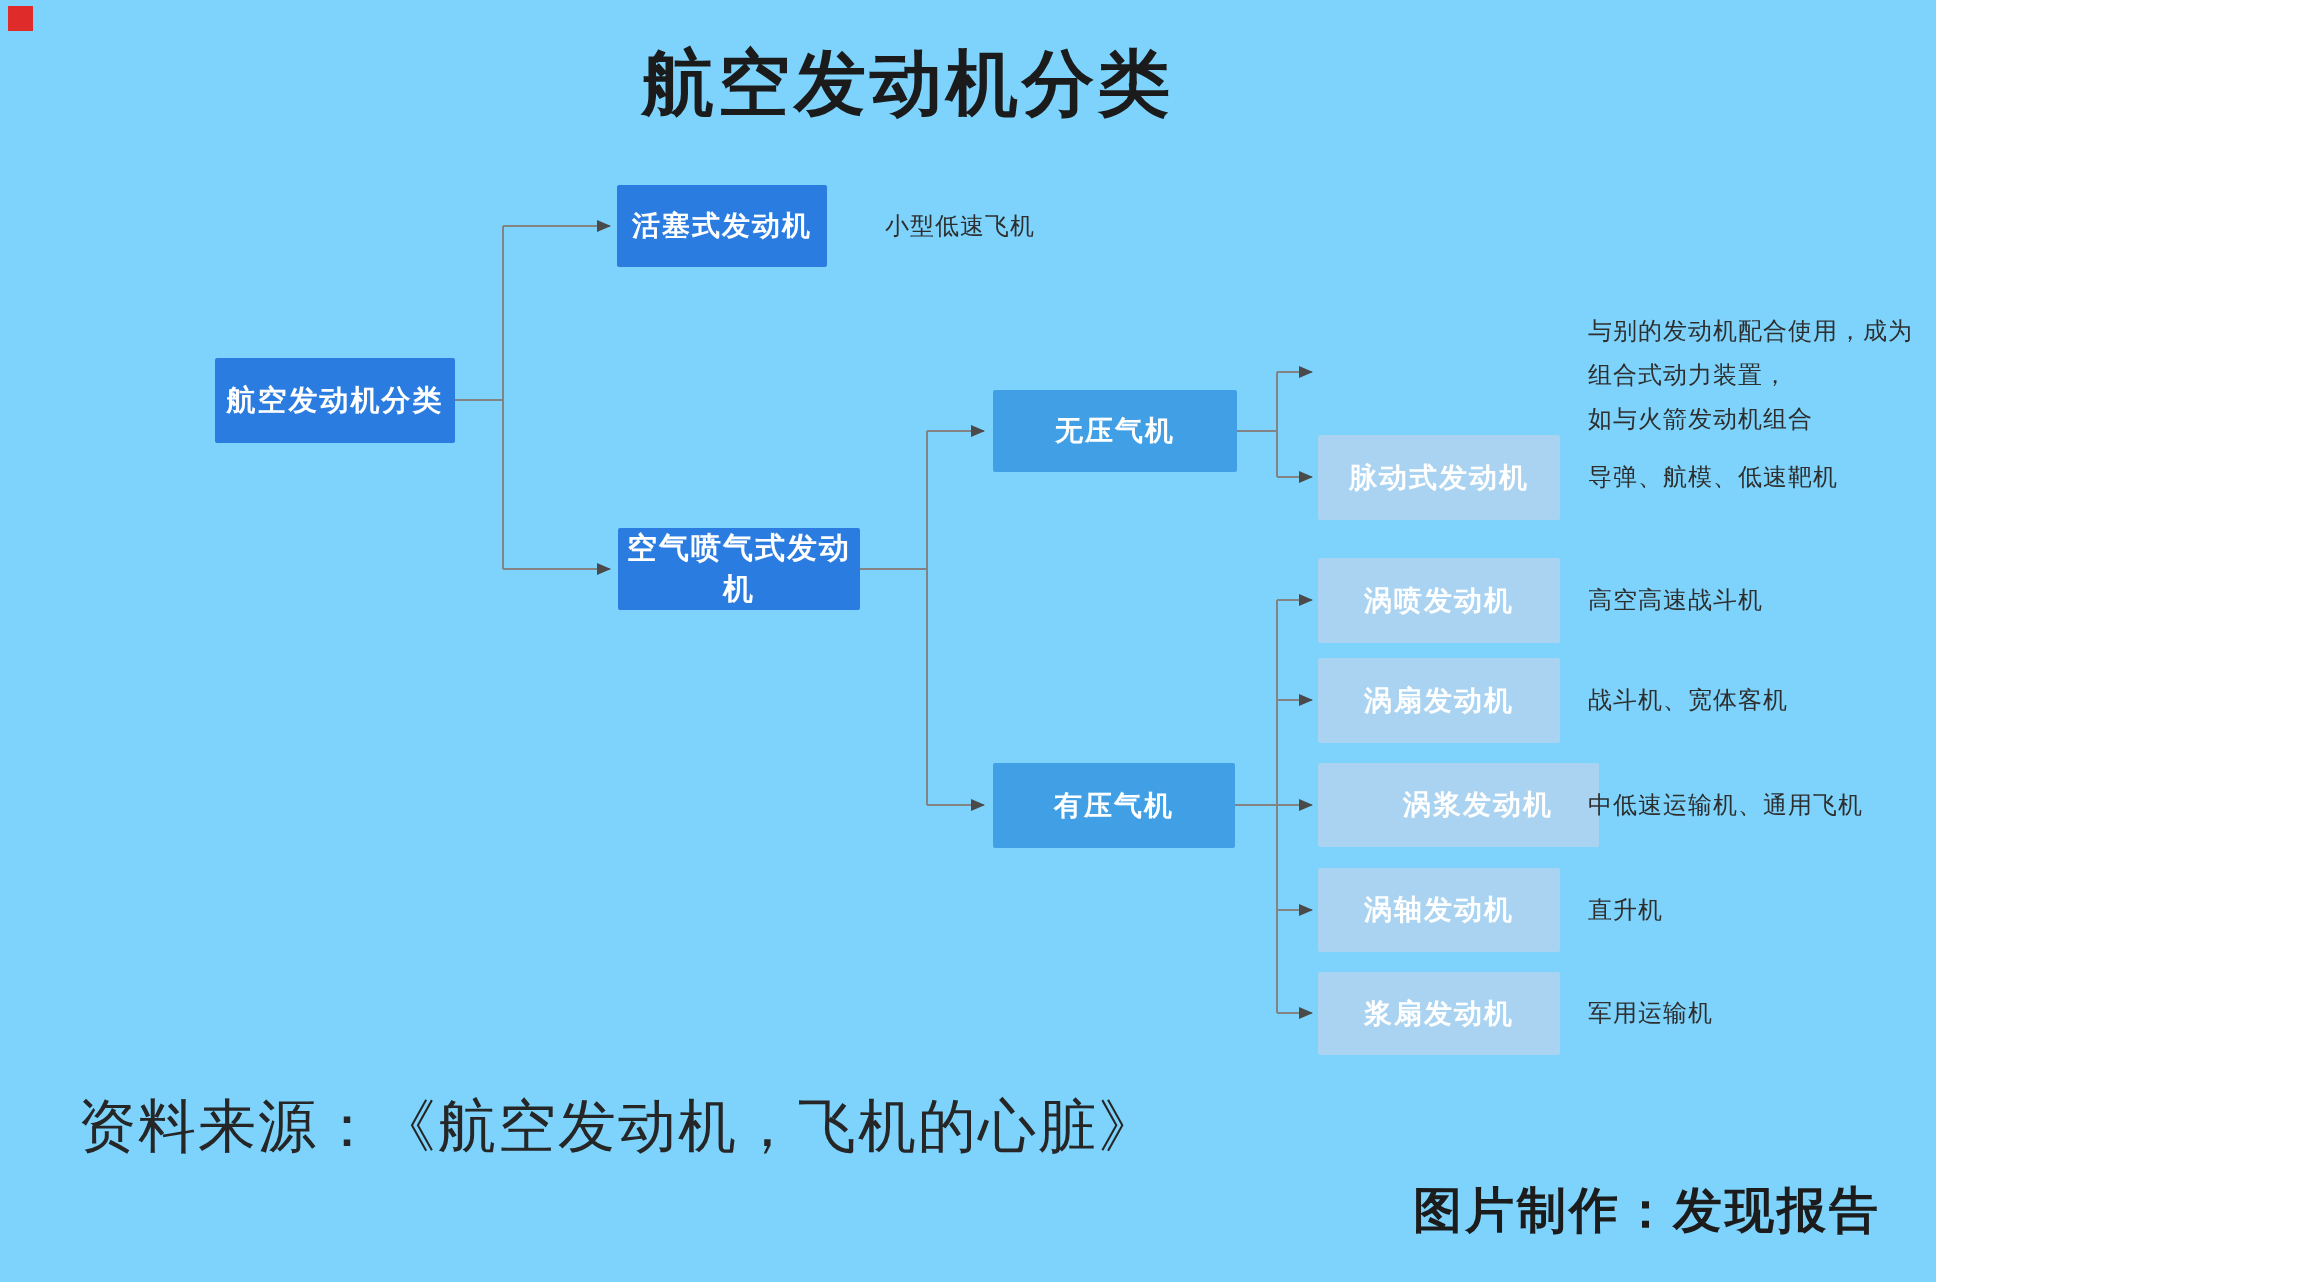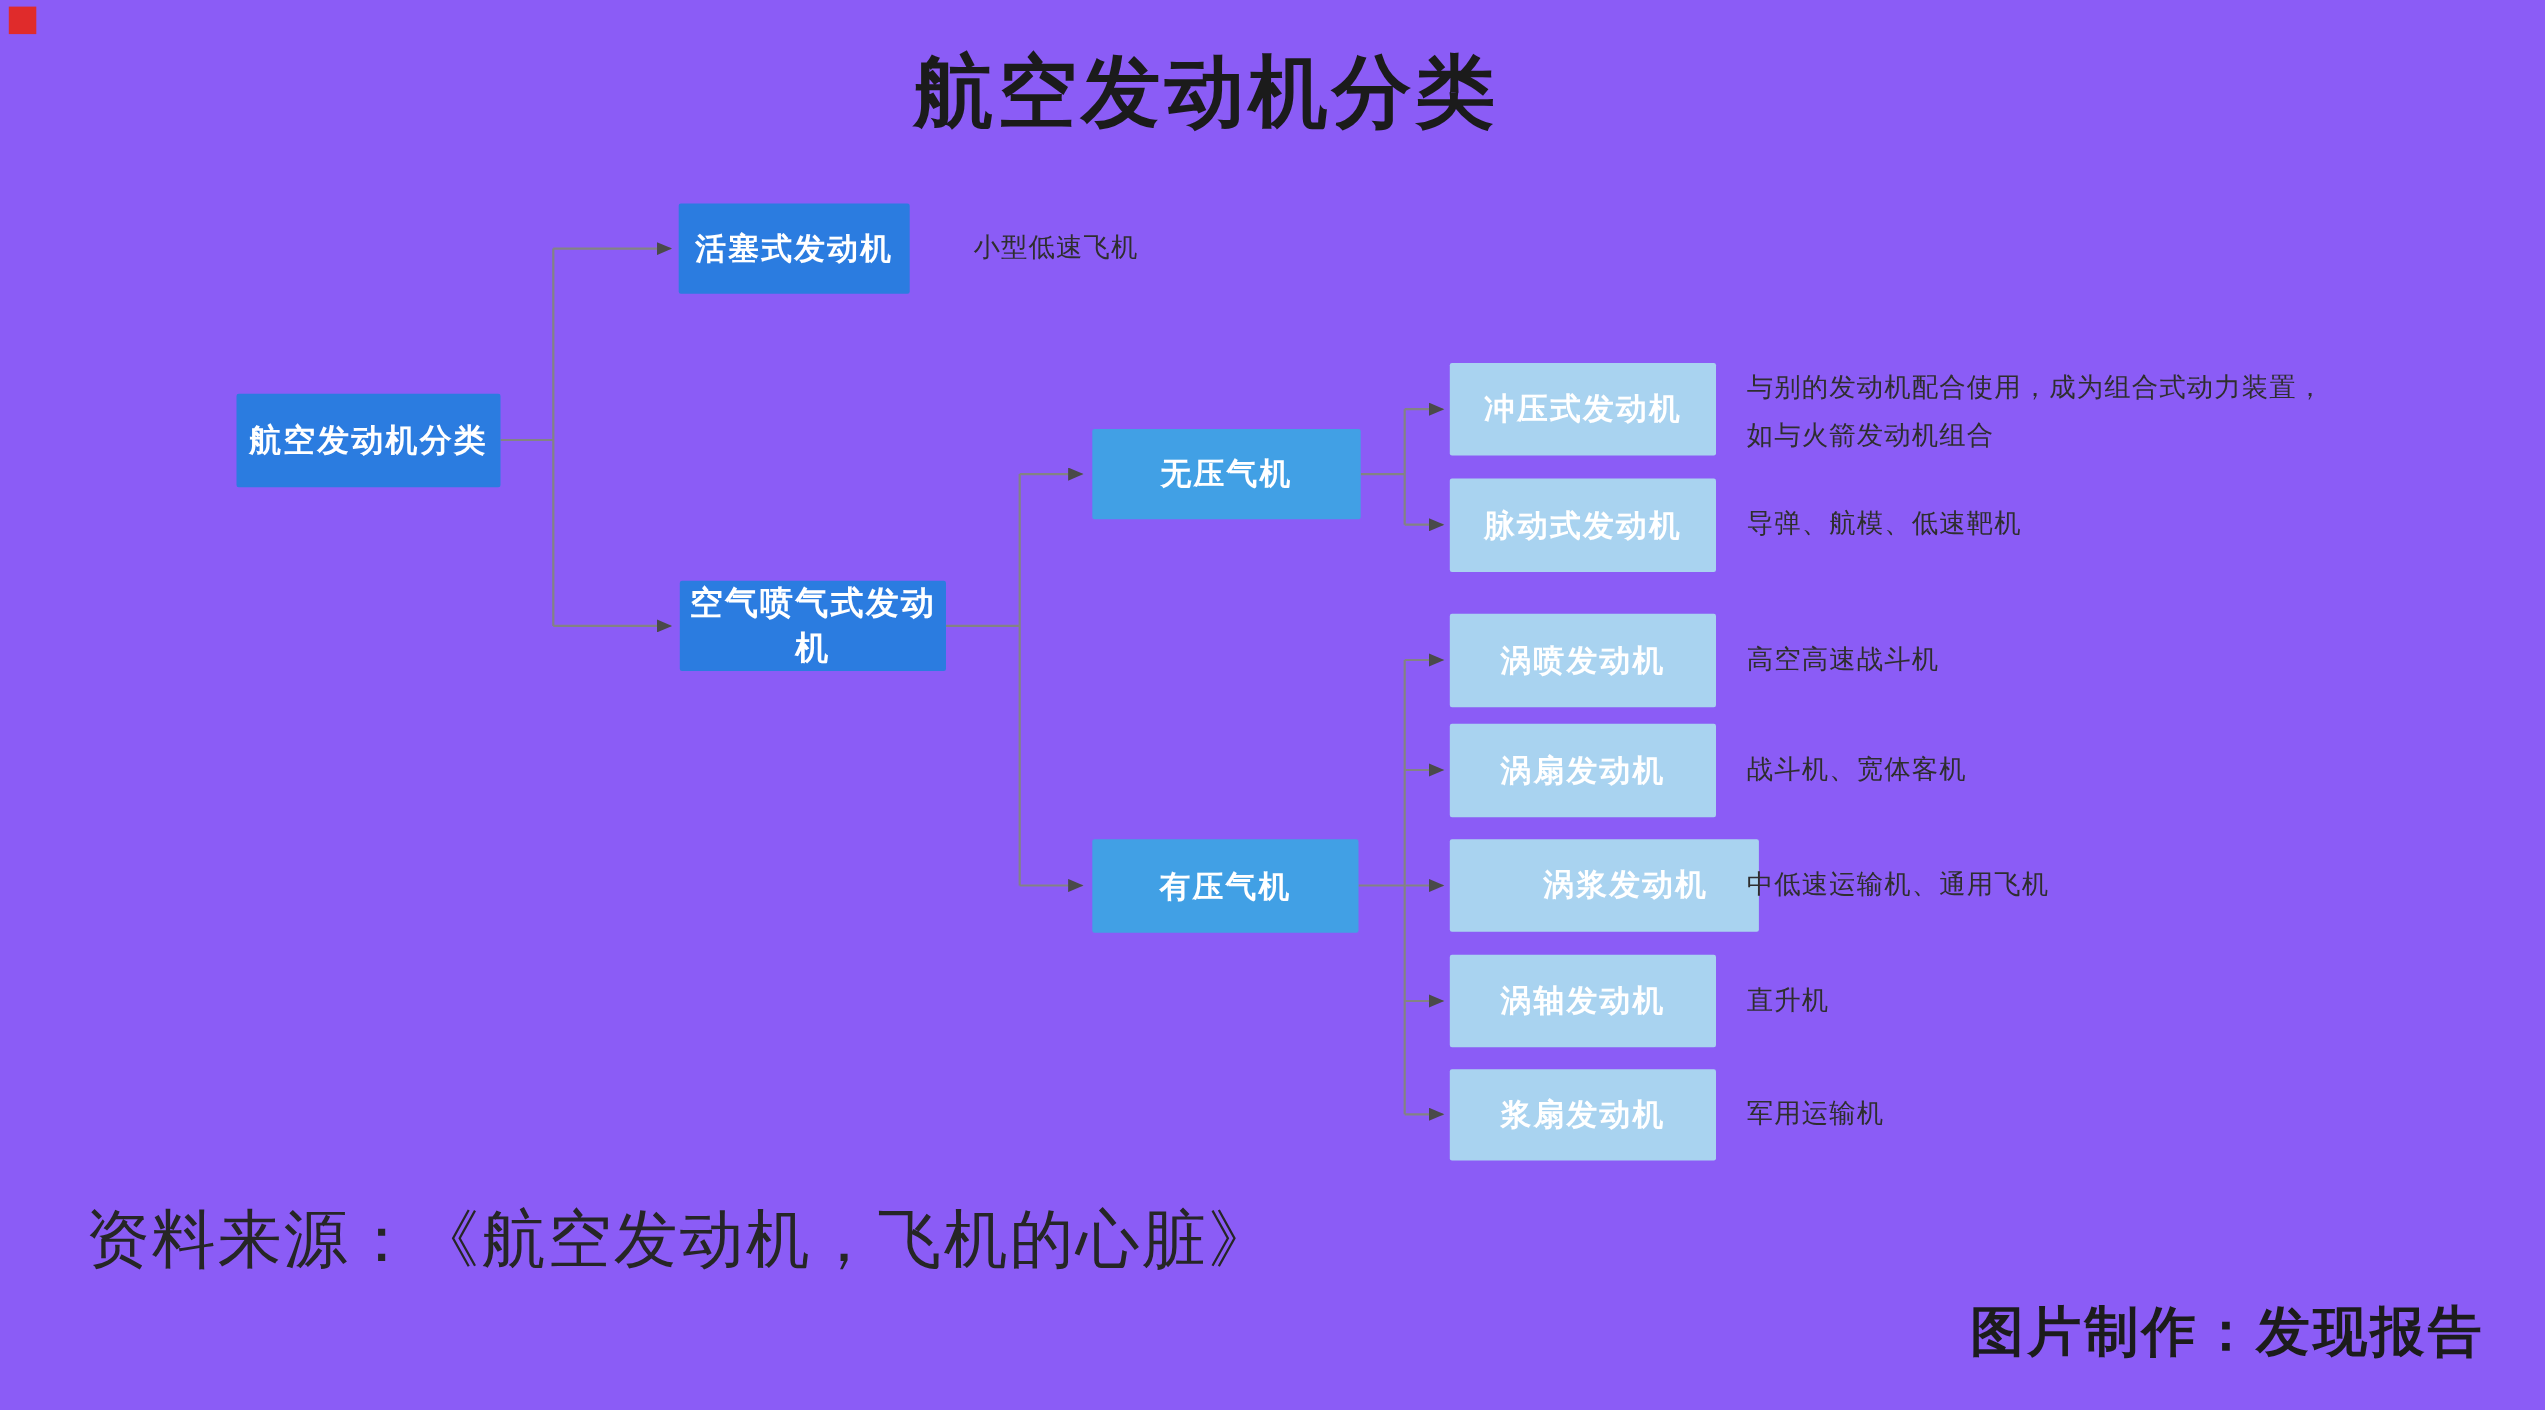--- a/index.html
+++ b/index.html
@@ -1,17 +1,17 @@
 <!DOCTYPE html>
 <html><head>
 <meta charset="utf-8">
 <style>
   html,body{margin:0;padding:0;background:#ffffff;}
   body{font-family:"Liberation Sans","DejaVu Sans",sans-serif;}
-  .canvas{position:relative;width:2314px;height:1282px;background:#8b5cf6;overflow:hidden;}
+  .canvas{position:relative;width:1936px;height:1282px;background:#7dd3fc;overflow:hidden;}
   .title{position:absolute;top:36px;left:0;right:120px;text-align:center;
          font-size:72px;font-weight:700;color:#1b1b1b;letter-spacing:4px;}
   .connectors{position:absolute;left:0;top:0;width:2314px;height:1282px;}
   .node{position:absolute;display:flex;align-items:center;justify-content:center;
         color:#ffffff;font-weight:700;font-size:28px;letter-spacing:2px;
         border-radius:2px;text-align:center;}
   .lvl-a{background:#2b7ce0;}
   .lvl-b{background:#41a0e5;}
   .lvl-c{background:#a9d3f0;}
   .desc{position:absolute;transform:translateY(-50%);font-size:24px;color:#2e2e2e;
@@ -62,21 +62,20 @@
   <div class="node lvl-a" style="left:215px;top:358px;width:240px;height:85px;font-size:29px;">航空发动机分类</div>
 
   <div class="node lvl-a" style="left:617px;top:185px;width:210px;height:82px;font-family:Liberation Mono, monospace;">活塞式发动机</div>
   <div class="desc" style="left:885px;top:226px;">小型低速飞机</div>
 
   <div class="node lvl-a" style="left:618px;top:528px;width:242px;height:82px;font-size:30px;">空气喷气式发动机</div>
 
   <div class="node lvl-b" style="left:993px;top:763px;width:242px;height:85px;">有压气机</div>
   <div class="node lvl-b" style="left:993px;top:390px;width:244px;height:82px;">无压气机</div>
 
-  <div class="node lvl-c" style="left:1318px;top:330px;width:242px;height:84px;">冲压式发动机</div>
   <div class="desc" style="left:1588px;top:375px;">与别的发动机配合使用，成为组合式动力装置，
 如与火箭发动机组合</div>
 
   <div class="node lvl-c" style="left:1318px;top:435px;width:242px;height:85px;">脉动式发动机</div>
   <div class="desc" style="left:1588px;top:477px;">导弹、航模、低速靶机</div>
 
   <div class="node lvl-c" style="left:1318px;top:558px;width:242px;height:85px;">涡喷发动机</div>
   <div class="desc" style="left:1588px;top:600px;">高空高速战斗机</div>
 
   <div class="node lvl-c" style="left:1318px;top:658px;width:242px;height:85px;">涡扇发动机</div>

